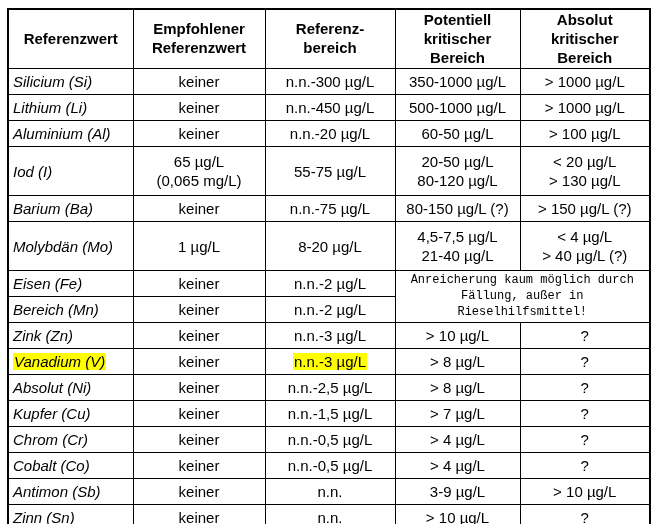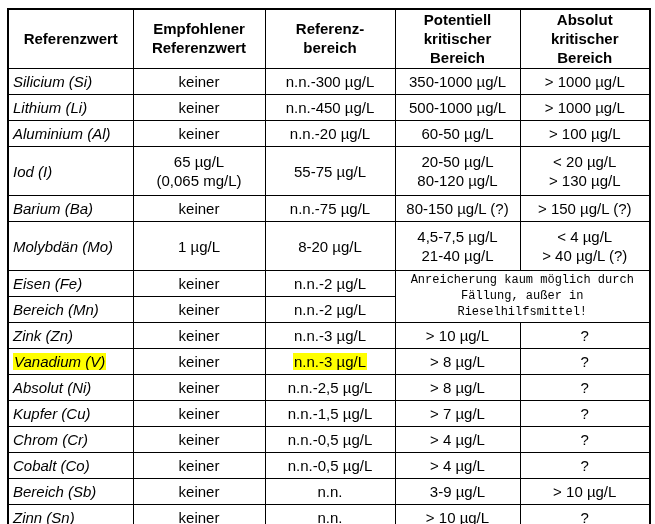--- a/index.html
+++ b/index.html
@@ -176,21 +176,21 @@
         <td class="val"><span>?</span></td>
       </tr>
       <tr>
         <td class="el"><span>Cobalt (Co)</span></td>
         <td class="val"><span>keiner</span></td>
         <td class="val"><span>n.n.-0,5 µg/L</span></td>
         <td class="val"><span>&gt; 4 µg/L</span></td>
         <td class="val"><span>?</span></td>
       </tr>
       <tr>
-        <td class="el"><span>Bereich (Sb)</span></td>
+        <td class="el"><span>Antimon (Sb)</span></td>
         <td class="val"><span>keiner</span></td>
         <td class="val"><span>n.n.</span></td>
         <td class="val"><span>3-9 µg/L</span></td>
         <td class="val"><span>&gt; 10 µg/L</span></td>
       </tr>
       <tr>
         <td class="el"><span>Zinn (Sn)</span></td>
         <td class="val"><span>keiner</span></td>
         <td class="val"><span>n.n.</span></td>
         <td class="val"><span>&gt; 10 µg/L</span></td>

